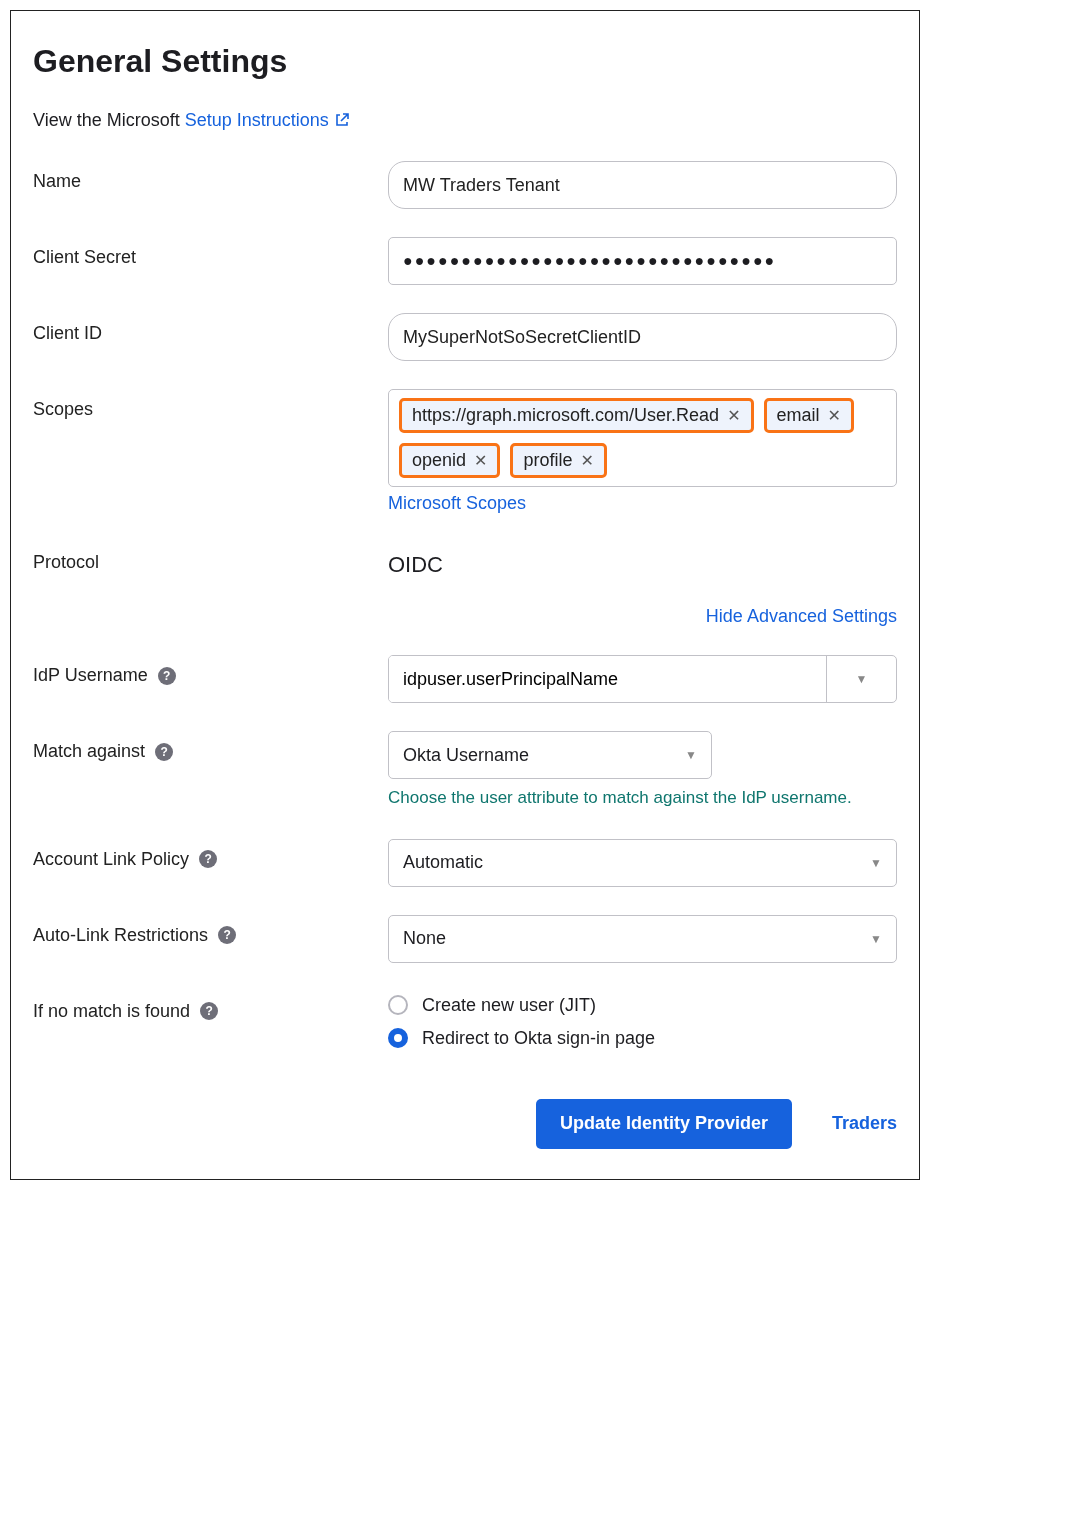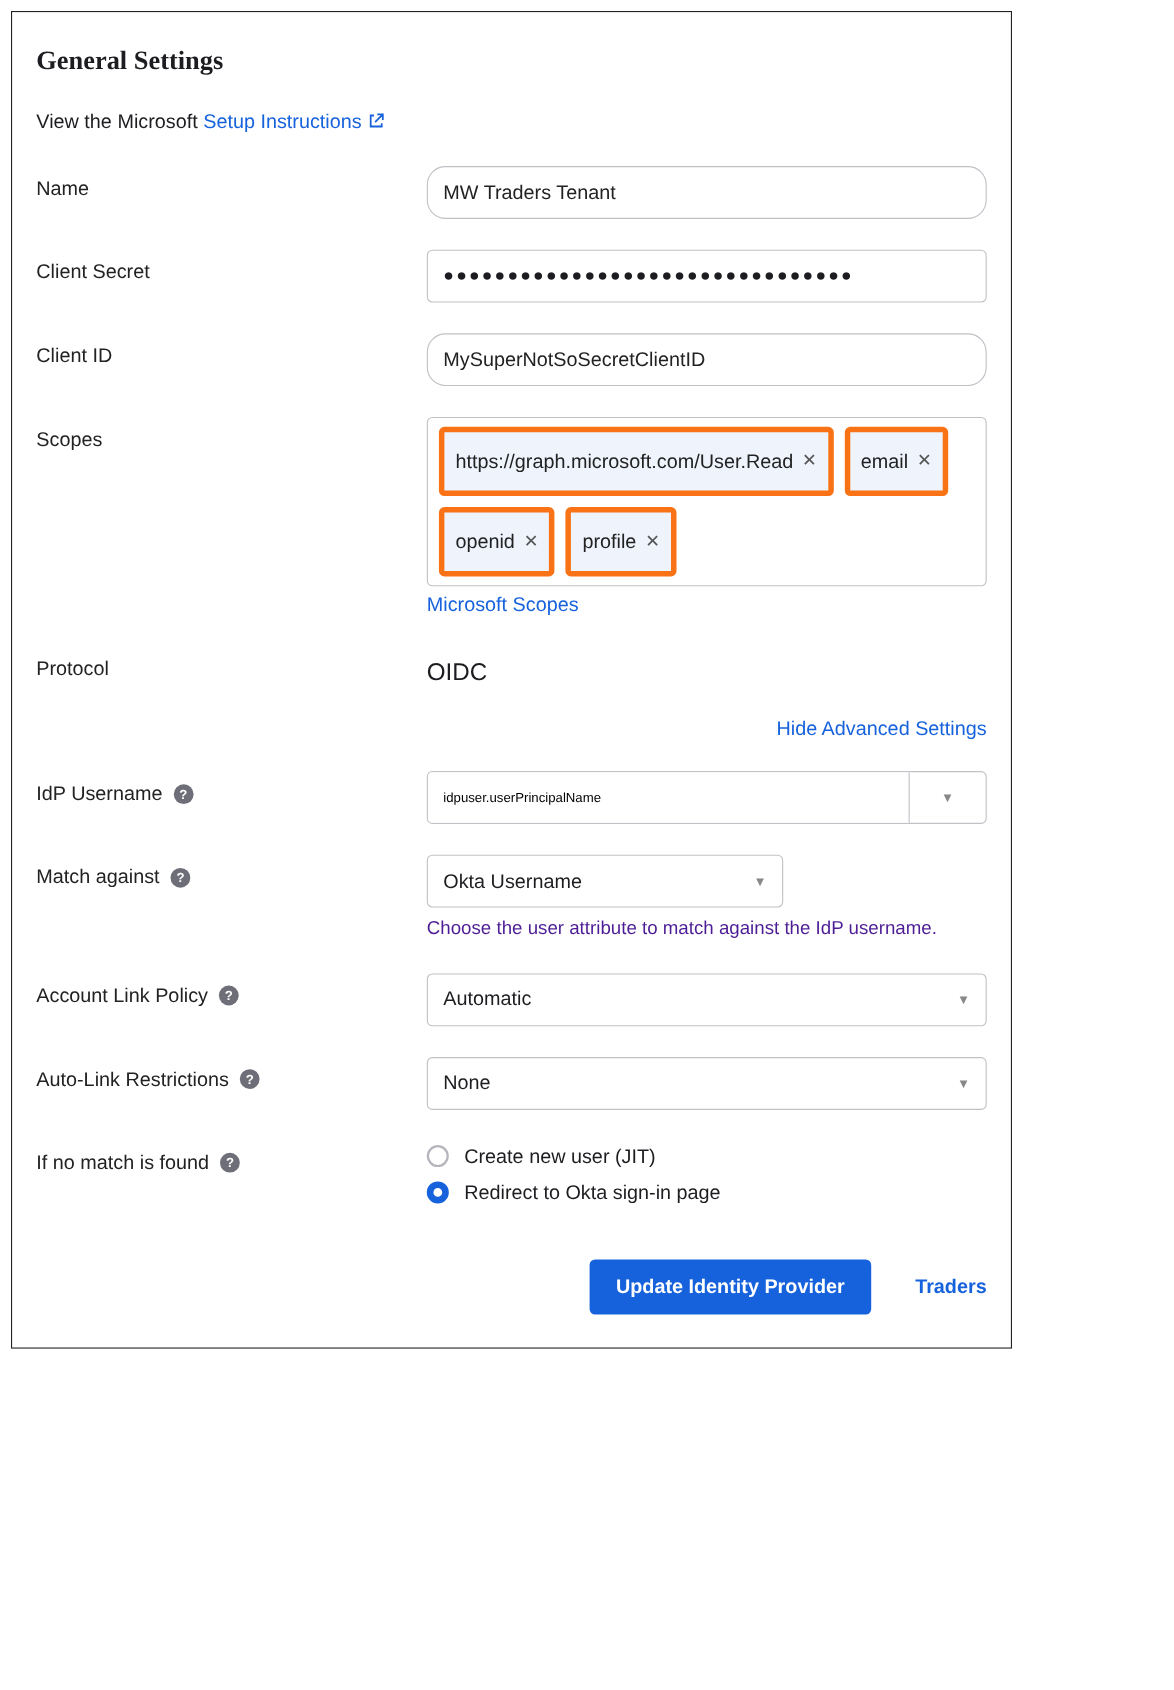--- a/index.html
+++ b/index.html
@@ -11,23 +11,22 @@
     color: #1d1d21;
     background: #fff;
   }
   .panel {
     border: 1.5px solid #222;
     padding: 22px 22px 30px 22px;
     width: 910px;
   }
   h2.title {
     margin: 10px 0 30px 0;
-    font-size: 24px;
+    font-size: 32px;
     font-weight: 700;
-    font-family: Liberation Serif, serif;
   }
   .intro {
     margin-bottom: 30px;
   }
   .link { color: #1662dd; text-decoration: none; cursor: pointer; }
   .row {
     display: flex;
     align-items: flex-start;
     margin-bottom: 28px;
   }
@@ -72,24 +71,24 @@
     padding: 8px 10px;
     display: flex;
     flex-wrap: wrap;
     gap: 10px;
     align-content: flex-start;
   }
   .token {
     display: inline-flex;
     align-items: center;
     gap: 8px;
-    border: 5px solid #f97316;
+    border: 3px solid #f97316;
     background: #eef3fc;
     border-radius: 5px;
-    padding: 16px 10px;
+    padding: 4px 10px;
     font-size: 18px;
     color: #222;
   }
   .token .x { color: #555; font-weight: 400; cursor: pointer; font-size: 16px; line-height: 1; }
   .under-link { margin-top: 6px; }
   .static-val { padding-top: 10px; font-size: 22px; }
   .right-link-row { text-align: right; margin: 8px 0 28px 0; }
   .help-icon {
     display: inline-flex;
     width: 18px; height: 18px;
@@ -108,21 +107,21 @@
     height: 48px;
     border: 1px solid #c1c1c7;
     border-radius: 5px;
     overflow: hidden;
     background: #fff;
   }
   .combo input {
     flex: 1;
     border: none;
     padding: 0 14px;
-    font-size: 12px;
+    font-size: 18px;
     outline: none;
   }
   .combo .caret {
     width: 70px;
     border-left: 1px solid #c1c1c7;
     display: flex;
     align-items: center;
     justify-content: center;
     color: #888;
     font-size: 12px;
@@ -134,21 +133,21 @@
     border-radius: 5px;
     padding: 0 14px;
     display: flex;
     align-items: center;
     justify-content: space-between;
     background: #fff;
     cursor: pointer;
     font-size: 18px;
   }
   .select .caret { color: #888; font-size: 12px; }
-  .helper { color: #4c1d95; font-size: 17px; margin-top: 6px; line-height: 1.5; }
+  .helper { color: #0f766e; font-size: 17px; margin-top: 6px; line-height: 1.5; }
   .radio-group { display: flex; flex-direction: column; gap: 12px; padding-top: 4px; }
   .radio-row { display: flex; align-items: center; gap: 14px; cursor: pointer; }
   .radio {
     width: 20px; height: 20px;
     border-radius: 50%;
     border: 2px solid #b5b5bd;
     display: inline-block;
     position: relative;
     flex: 0 0 20px;
     background: #fff;

